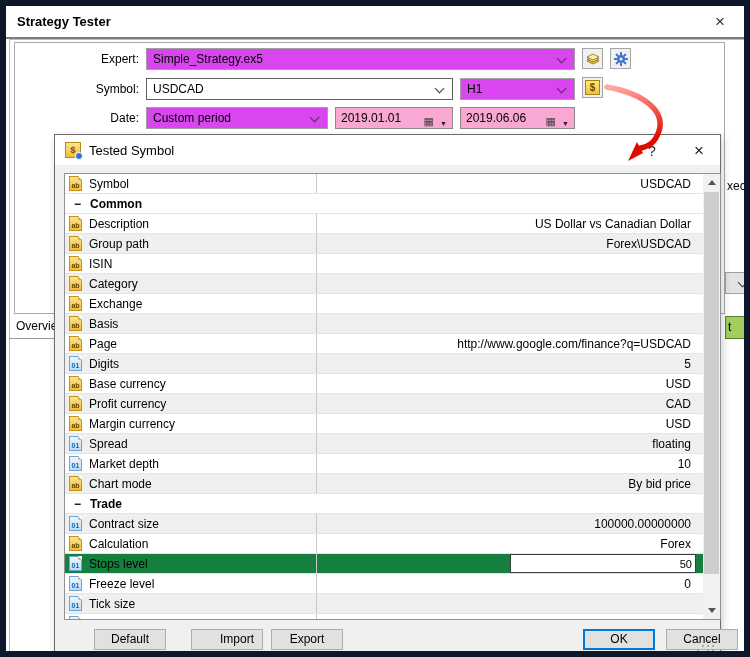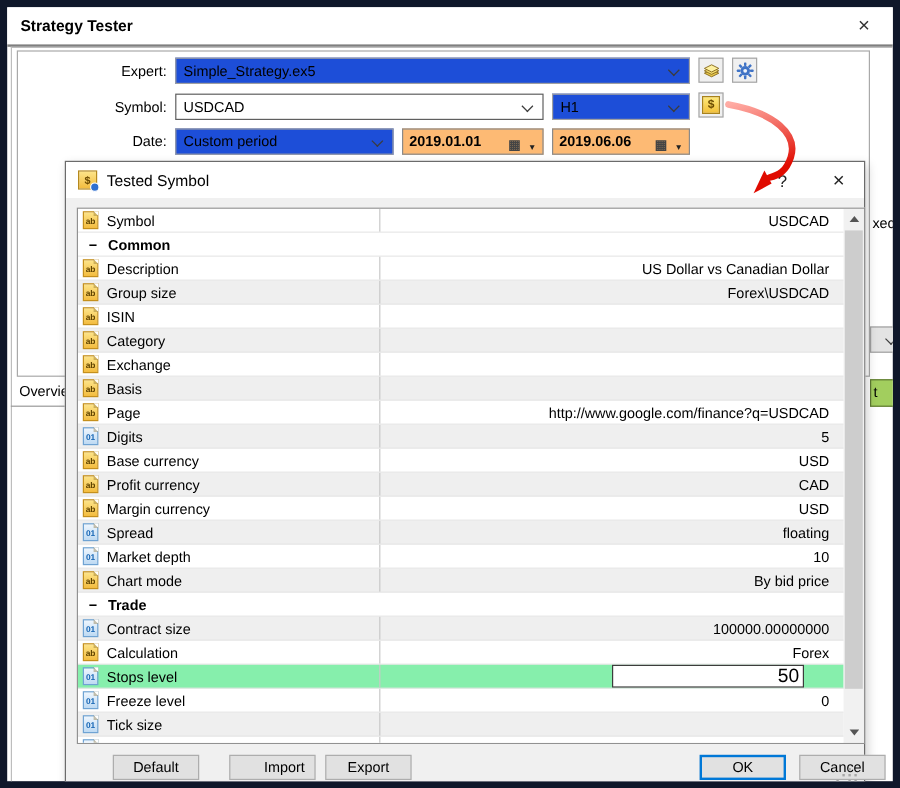--- a/index.html
+++ b/index.html
@@ -12,28 +12,28 @@
   .title-text { position:absolute; left:11px; top:8px; font-size:13px; font-weight:600; }
   .win-close { position:absolute; right:10px; top:4px; width:28px; height:24px;
                text-align:center; line-height:24px; font-size:17px; color:#333; }
   .title-sep { position:absolute; left:0; top:31px; width:100%; height:2px; background:#7f7f7f; }
   .tabpage-border { position:absolute; left:3px; top:33px; width:744px; height:620px;
                     border:1px solid #bdbdbd; border-bottom:none; }
   .panel-box { position:absolute; left:8px; top:36px; width:711px; height:272px;
                border:1px solid #a9a9a9; }
 
   .fld-label { position:absolute; width:95px; text-align:right; line-height:22px; }
-  .combo { position:absolute; height:22px; background:#1d4ed8; border:1px solid #a0a0a0;
+  .combo { position:absolute; height:22px; background:#d946ef; border:1px solid #a0a0a0;
            line-height:20px; padding-left:6px; }
   .combo.white { background:#fff; border-color:#5f5f5f; }
   .chev { position:absolute; right:9px; top:6px; width:7px; height:7px;
           border-right:1.4px solid #3c3c3c; border-bottom:1.4px solid #3c3c3c;
           transform:rotate(45deg); }
-  .datebox { position:absolute; height:22px; background:#fdba74; border:1px solid #8a8a8a;
-             line-height:20px; padding-left:5px;font-weight:bold; }
+  .datebox { position:absolute; height:22px; background:#f9a8d4; border:1px solid #8a8a8a;
+             line-height:20px; padding-left:5px; }
   .cal-ic { position:absolute; right:18px; top:3px; font-size:11px; color:#444; }
   .dd-ic  { position:absolute; right:5px; top:6px; font-size:7px; color:#222; }
 
   .toolbtn { position:absolute; width:21px; height:21px; background:#f0f0f0;
              border:1px solid #a5a5a5; display:flex; align-items:center; justify-content:center; }
   .dollar-ic { width:15px; height:15px; background:linear-gradient(#ffe97a,#f2c03a);
                border:1px solid #a8821c; color:#6b4a00; font-weight:700; font-size:10px;
                text-align:center; line-height:13px; }
 
   
@@ -62,36 +62,36 @@
                text-align:center; line-height:24px; font-size:14px; color:#222; }
   .dlg-close { position:absolute; left:629px; top:4px; width:30px; height:24px;
                text-align:center; line-height:24px; font-size:17px; color:#222; }
 
   .ptable { position:absolute; left:9px; top:38px; width:657px; height:447px;
             background:#fff; border:1px solid #919191; overflow:hidden; }
   .rows { position:absolute; left:0; top:0; width:638px; }
   .prow { position:relative; height:20px; border-bottom:1px solid #e4e4e4;
           display:flex; align-items:center; background:#fff; }
   .prow.shade { background:#efefef; }
-  .prow.selected { background:#86efac; }
+  .prow.selected { background:#15803d; }
   .pname { width:252px; height:100%; display:flex; align-items:center;
            border-right:1px solid #c9c9c9; padding-left:4px; }
   .group-row .pname-g { display:flex; align-items:center; width:100%; font-weight:700; }
   .gminus { margin-left:9px; margin-right:9px; font-weight:700; }
   .pval { flex:1; text-align:right; padding-right:12px; white-space:nowrap; }
   .picon { position:relative; width:13px; height:15px; margin-right:7px; flex:none;
            border:1px solid; font-size:7px; font-weight:700; text-align:center; line-height:17px; }
   .picon.ab  { background:linear-gradient(#fde489,#f3bc3f); border-color:#c5901c; color:#5f4300; }
   .picon.num { background:linear-gradient(#eef6fe,#bedaf3); border-color:#6fa3d3; color:#1565b4; }
   .picon::after { content:""; position:absolute; top:-1px; right:-1px;
                   border-style:solid; border-width:0 4px 4px 0;
                   border-color:#fff #fff rgba(120,90,20,.35) transparent; }
-  .edit { position:absolute; left:445px; top:0px; width:160px; height:19px;
+  .edit { position:absolute; left:445px; top:0px; width:186px; height:19px;
           border:1px solid #3c3c3c; background:#fff; text-align:right; padding:0 3px;
-          font-family:"Liberation Sans", sans-serif; font-size:16px; outline:none; }
+          font-family:"Liberation Sans", sans-serif; font-size:11px; outline:none; }
 
   .sb { position:absolute; top:0; right:0; width:17px; height:445px; background:#f1f1f1; }
   .sb-btn { position:absolute; left:0; width:17px; height:17px;
             display:flex; align-items:center; justify-content:center; }
   .tri-up { width:0; height:0; border-left:4px solid transparent; border-right:4px solid transparent;
             border-bottom:5px solid #555; }
   .tri-dn { width:0; height:0; border-left:4px solid transparent; border-right:4px solid transparent;
             border-top:5px solid #555; }
   .sb-thumb { position:absolute; left:1px; top:18px; width:15px; height:382px; background:#cdcdcd; }
 
@@ -213,21 +213,21 @@
           <div class="prow">
             <div class="pname">
               <span class="picon ab">ab</span>
               <span>Description</span>
             </div>
             <div class="pval">US Dollar vs Canadian Dollar</div>
           </div>
           <div class="prow shade">
             <div class="pname">
               <span class="picon ab">ab</span>
-              <span>Group size</span>
+              <span>Group path</span>
             </div>
             <div class="pval">Forex\USDCAD</div>
           </div>
           <div class="prow">
             <div class="pname">
               <span class="picon ab">ab</span>
               <span>ISIN</span>
             </div>
             <div class="pval"></div>
           </div>

